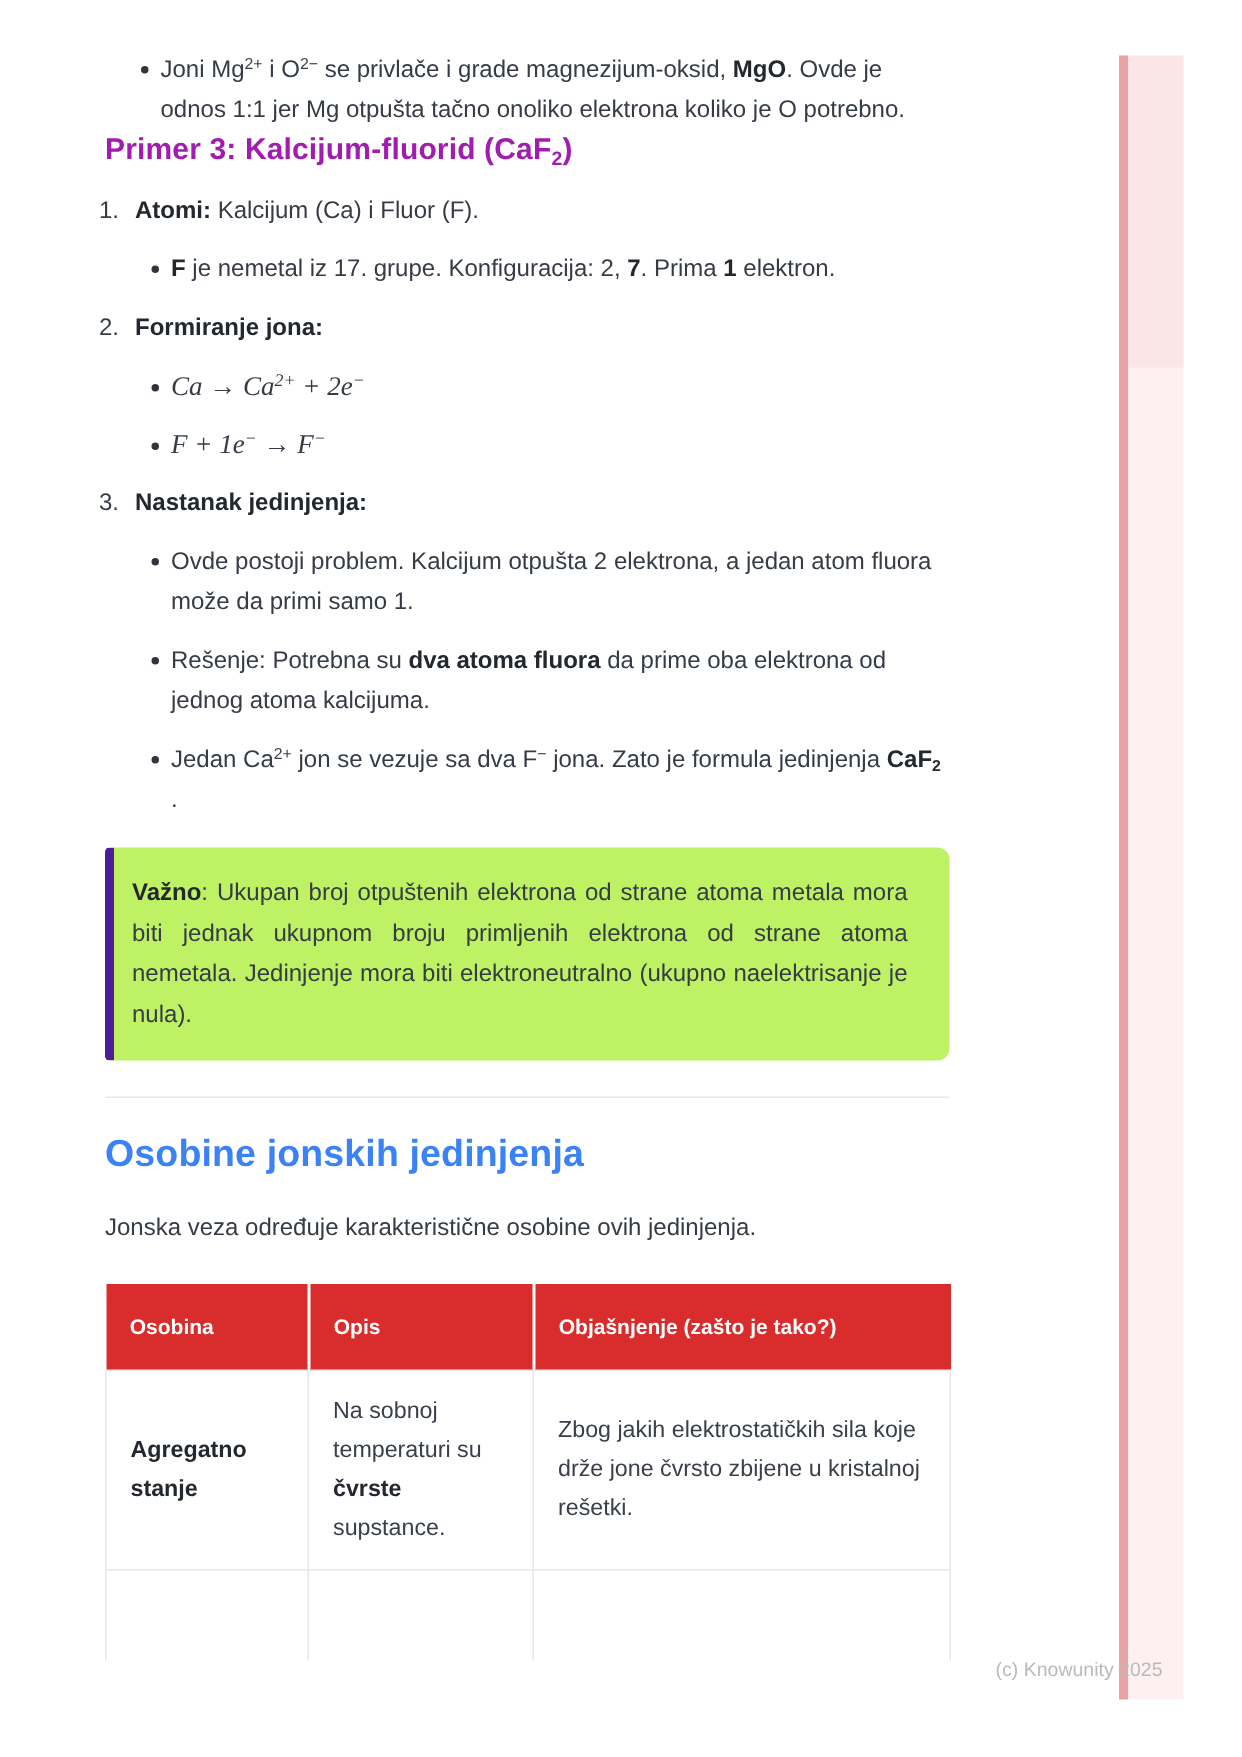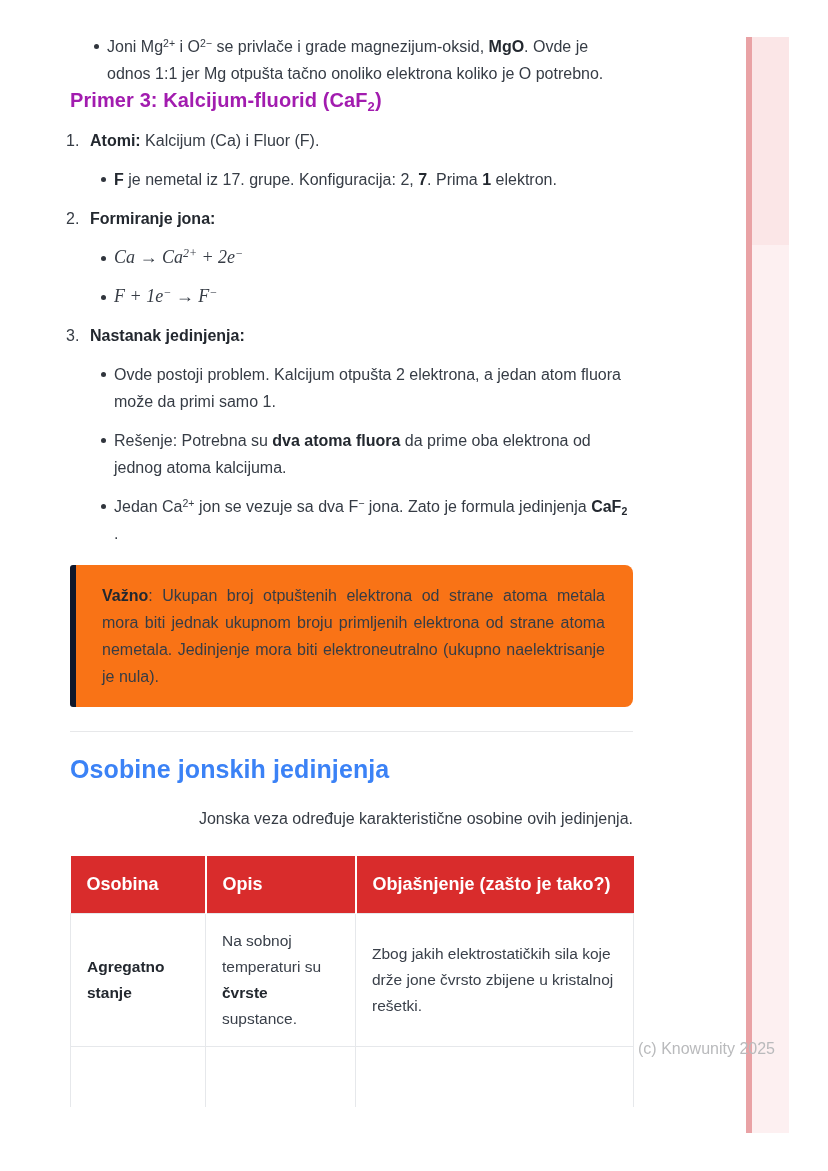--- a/index.html
+++ b/index.html
@@ -46,63 +46,63 @@
   .sub-bullets { list-style:none; margin-top:12px; }
   .sub-bullets > li { position:relative; padding-left:24px; line-height:27px; }
   .sub-bullets > li + li { margin-top:12px; }
   .sub-bullets > li::before { left:11px; }
   .sub-bullets > li.math { font-family:"Liberation Serif", serif; font-size:18px; }
   .sub-bullets > li.math::before { top:12px; }
 
   
   .callout {
     margin-top:18px;
-    background:#f97316;
-    border-left:6px solid #0f172a;
+    background:#bef264;
+    border-left:6px solid #4c1d95;
     border-radius:3px 8px 8px 3px;
-    padding:17px 28px 17px 26px;
+    padding:17px 28px 17px 12px;
     line-height:27px;
     text-align:justify;
   }
 
   hr.rule { margin-top:24px; border:none; border-top:1px solid #e7e8ea; }
 
   h2.section-h2 {
     margin-top:22px; font-size:25px; line-height:31px; font-weight:700;
     color:#3b82f6; letter-spacing:0.1px;
   }
-  p.lead { margin-top:20px; line-height:27px;text-align:right; }
+  p.lead { margin-top:20px; line-height:27px; }
 
   
   table.props {
     margin-top:24px; width:563px; border-collapse:collapse; table-layout:fixed;
     font-size:15.5px;
   }
   table.props col.c1 { width:135px; }
   table.props col.c2 { width:150px; }
   table.props col.c3 { width:278px; }
   table.props th {
     background:#d92c2c; color:#ffffff; font-weight:700; text-align:left;
-    padding:16px 16px; line-height:25px; font-size:18px;
+    padding:16px 16px; line-height:25px; font-size:14px;
   }
   table.props th + th { border-left:2px solid #ffffff; }
   table.props td {
     border:1px solid #e6e8eb; vertical-align:middle;
     padding:14px 16px; line-height:26px; color:#3a404a;
   }
   table.props tr.partial td { height:60px; border-bottom:none; }
 
   
   .strip-line { position:absolute; left:746px; top:37px; width:6px; height:1096px; background:#e9a2a5; }
   .strip-pink { position:absolute; left:752px; top:37px; width:37px; height:1096px; background:#fdf0f1; }
   .strip-pink-top { position:absolute; left:752px; top:37px; width:37px; height:208px; background:#fbe6e7; }
 
   .footer-credit {
-    position:absolute; right:53px; top:1040px;
-    font-size:16px; color:#b9babc; z-index:3;
+    position:absolute; right:53px; top:1105px;
+    font-size:13px; color:#b9babc; z-index:3;
   }
 </style>
 </head>
 <body>
 
 <div class="content">
 
   <ul class="plain intro">
     <li><span>Joni Mg</span><sup>2+</sup><span> i O</span><sup>2−</sup><span> se privlače i grade magnezijum-oksid, </span><span class="b">MgO</span><span>. Ovde je odnos 1:1 jer Mg otpušta tačno onoliko elektrona koliko je O potrebno.</span></li>
   </ul>

